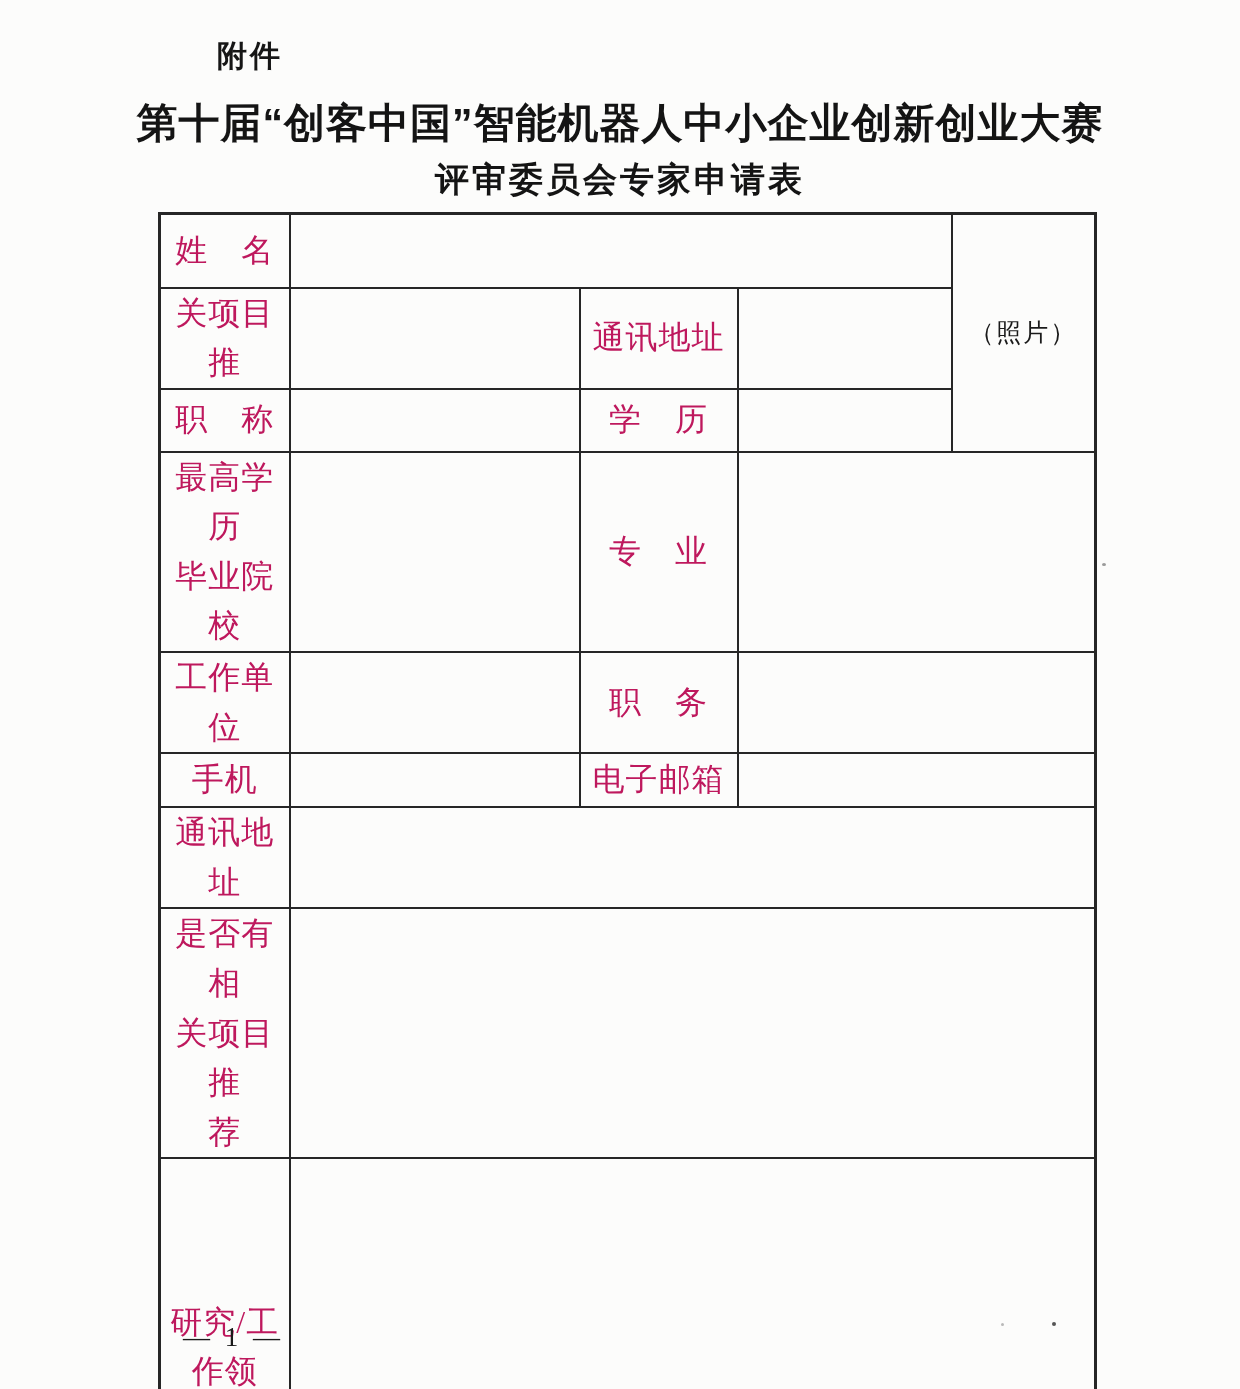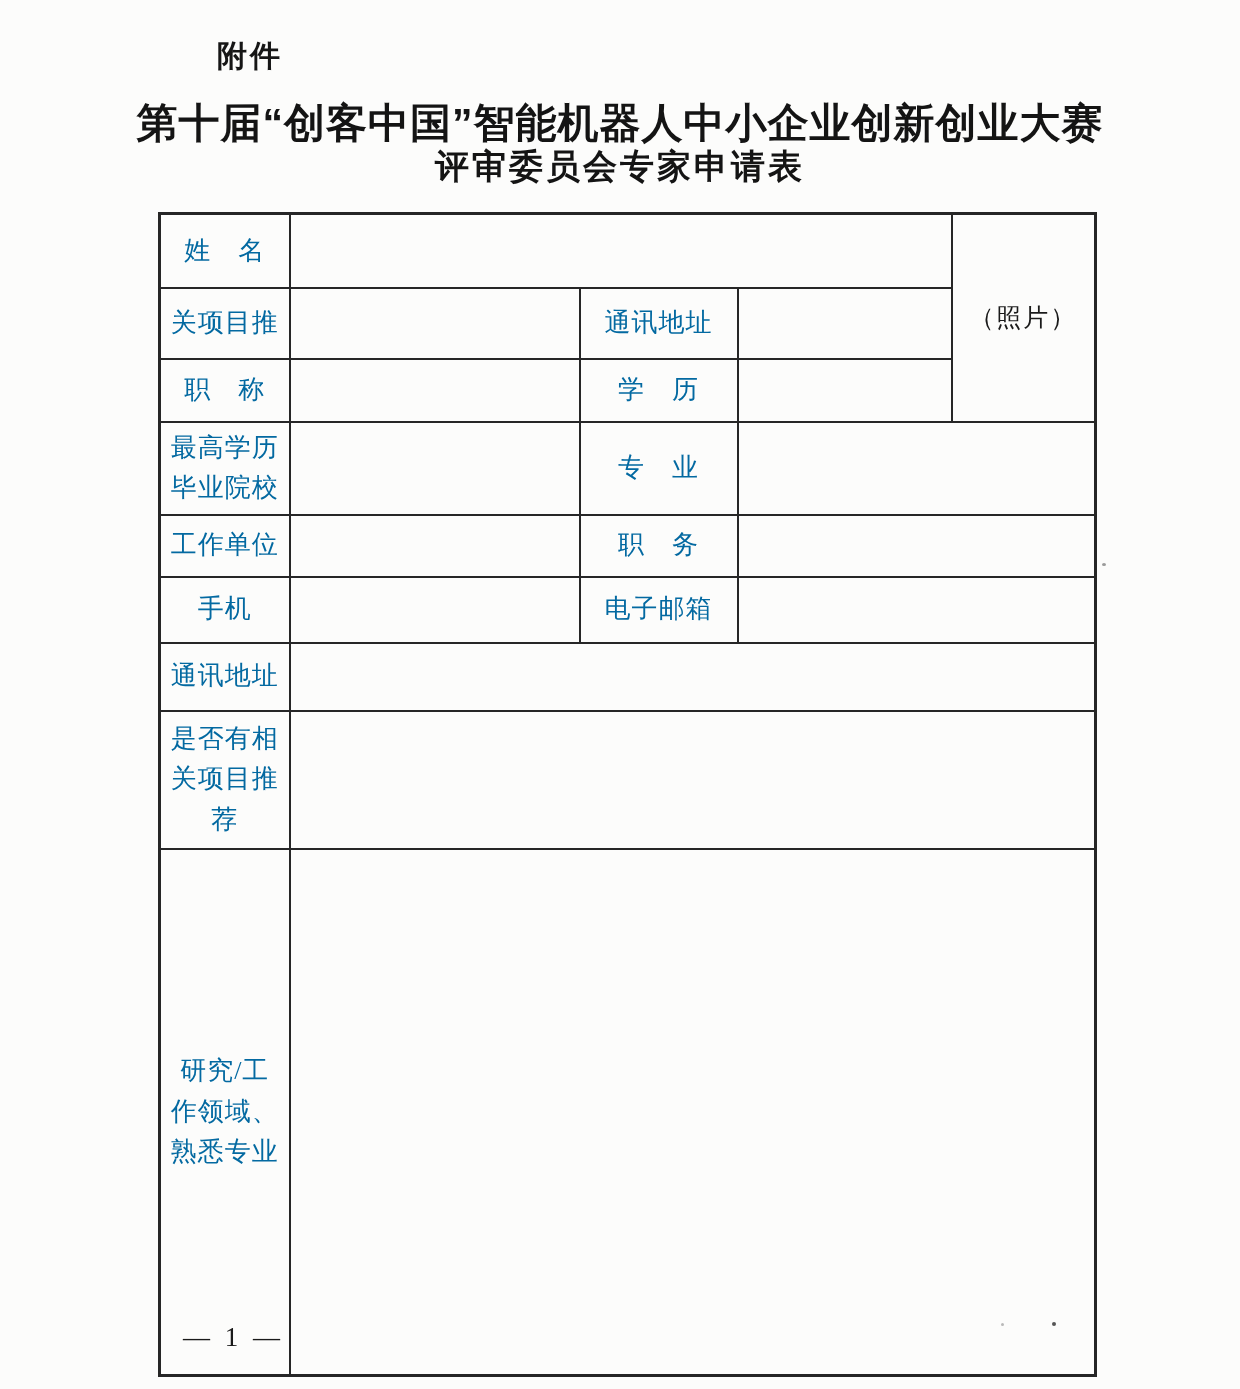--- a/index.html
+++ b/index.html
@@ -13,34 +13,34 @@
     position:absolute;left:186px;top:36px;
     font-family:Liberation Mono, monospace;
     font-weight:700;font-size:30px;letter-spacing:3px;margin-left:31px;
   }
   .title{
     position:absolute;left:0;width:1240px;text-align:center;
     font-family:"Liberation Sans","DejaVu Sans",sans-serif;
     font-weight:700;color:#141414;
   }
   .title1{top:96px;font-size:41px;letter-spacing:1px;}
-  .title2{top:144px;font-size:34px;letter-spacing:3px;}
+  .title2{top:157px;font-size:34px;letter-spacing:3px;}
   table.form-table{
     position:absolute;left:158px;top:212px;width:936px;
     border-collapse:collapse;table-layout:fixed;
     border:3px solid #262626;
   }
   table.form-table td{
     border:2px solid #262626;
     padding:0 4px;vertical-align:middle;
     overflow:hidden;
   }
   .lbl{
-    text-align:center;font-size:26px;line-height:1.55;
-    white-space:pre-line;letter-spacing:1px;color:#0369a1;
+    text-align:center;font-size:32px;line-height:1.55;
+    white-space:pre-line;letter-spacing:1px;color:#be185d;
   }
   .photo{
     text-align:center;font-size:25px;letter-spacing:2px;color:#1a1a1a;
   }
   .blank{background:transparent;}
   .footer{
     position:absolute;left:183px;top:1322px;
     font-size:27px;letter-spacing:4px;color:#1a1a1a;
   }
   .speck{position:absolute;border-radius:50%;background:#6f6f6f;}
@@ -94,21 +94,21 @@
     <td class="blank" colspan="2"></td>
   </tr>
 
   <tr style="height:62px">
     <td class="lbl">工作单位</td>
     <td class="blank"></td>
     <td class="lbl">职　务</td>
     <td class="blank" colspan="2"></td>
   </tr>
 
-  <tr style="height:66px">
+  <tr style="height:54px">
     <td class="lbl">手机</td>
     <td class="blank"></td>
     <td class="lbl">电子邮箱</td>
     <td class="blank" colspan="2"></td>
   </tr>
 
   <tr style="height:68px">
     <td class="lbl">通讯地址</td>
     <td class="blank" colspan="4"></td>
   </tr>

